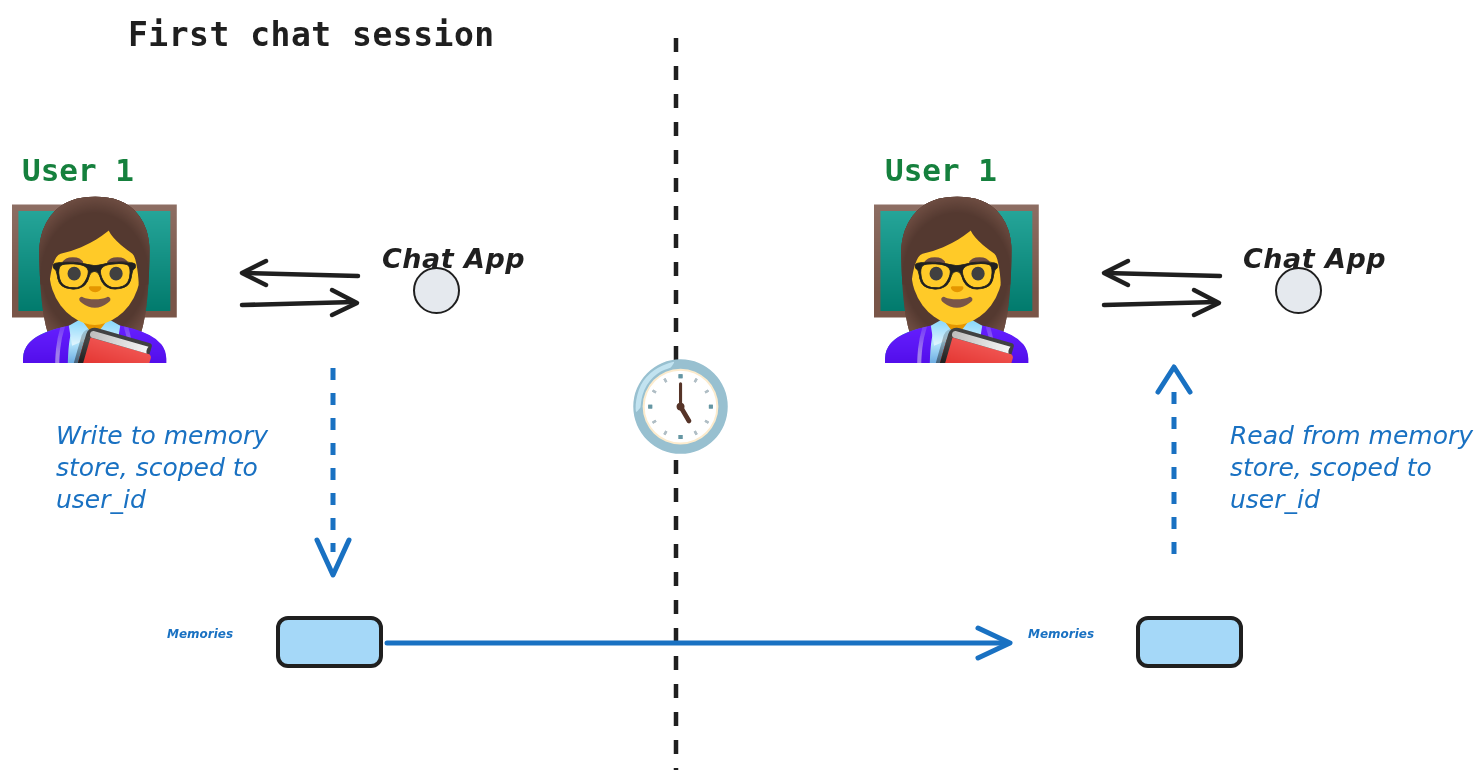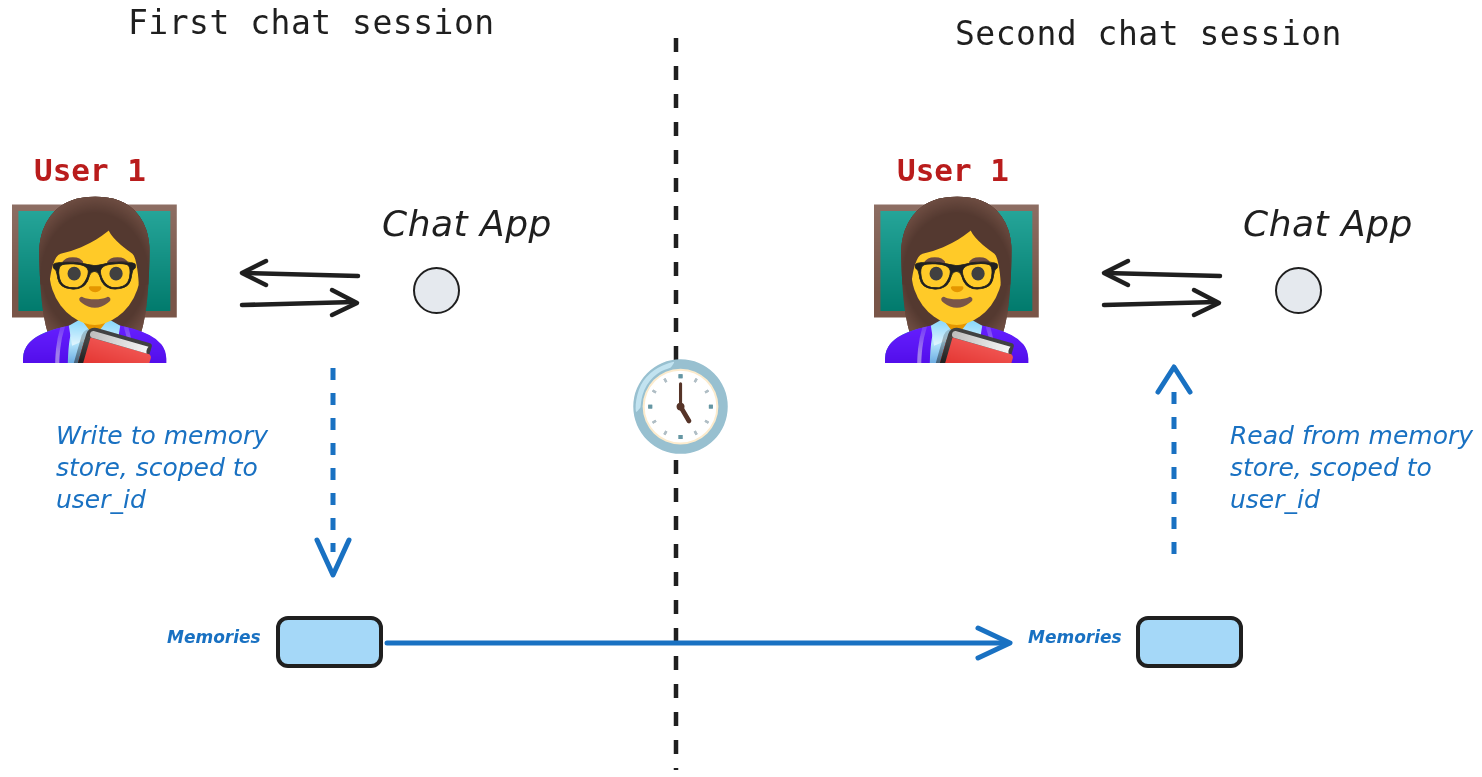--- a/index.html
+++ b/index.html
@@ -25,23 +25,22 @@
     color: #1f1f1f;
     letter-spacing: 0.5px;
     white-space: nowrap;
   }
 
   
   .user-label {
     font-family: "DejaVu Sans Mono", "Liberation Mono", monospace;
     font-size: 31px;
     font-weight: 700;
-    color: #b91c1c;
+    color: #15803d;
     white-space: nowrap;
-    margin-left: 12px;
   }
 
   
   .avatar {
     font-size: 150px;
     line-height: 1;
     width: 170px;
     height: 170px;
     display: flex;
     align-items: center;
@@ -57,28 +56,29 @@
   }
 
   
   .hand {
     font-family: "DejaVu Sans", sans-serif;
     font-style: italic;
     color: #1f1f1f;
     white-space: nowrap;
   }
   .chat-app-label {
-    font-size: 36px;
-    font-weight: 400;
+    font-size: 27px;
+    font-weight: 700;
     letter-spacing: 0.5px;
+    margin-top: 40px;
   }
   .memories-label {
     font-family: "DejaVu Sans", sans-serif;
     font-style: italic;
-    font-size: 17px;
+    font-size: 12px;
     font-weight: 600;
     color: #1971c2;
     white-space: nowrap;
   }
   .annotation {
     font-family: "DejaVu Sans", sans-serif;
     font-style: italic;
     font-size: 25px;
     font-weight: 500;
     color: #1971c2;
@@ -106,23 +106,22 @@
     box-sizing: border-box;
   }
 
   svg { overflow: visible; display: block; }
 </style>
 </head>
 <body>
 
 <div id="canvas">
 
-  <div class="abs session-title" style="left:128px; top:3px;">First chat session</div>
+  <div class="abs session-title" style="left:128px; top:15px;font-weight:bold;">First chat session</div>
 
-  <div class="abs session-title" style="left:955px; top:14px;">Second chat session</div>
 
   <svg class="abs" style="left:0; top:0;" width="1482" height="777">
     <line x1="676" y1="38" x2="676" y2="368" stroke="#1f1f1f" stroke-width="4.5" stroke-dasharray="14 14" stroke-linecap="butt"></line>
     <line x1="676" y1="460" x2="676" y2="770" stroke="#1f1f1f" stroke-width="4.5" stroke-dasharray="14 14" stroke-linecap="butt"></line>
   </svg>
 
   <div class="abs clock" style="left:627px; top:363px;">🕔</div>
 
   <div class="abs user-label" style="left:22px; top:152px;">User 1</div>
 

